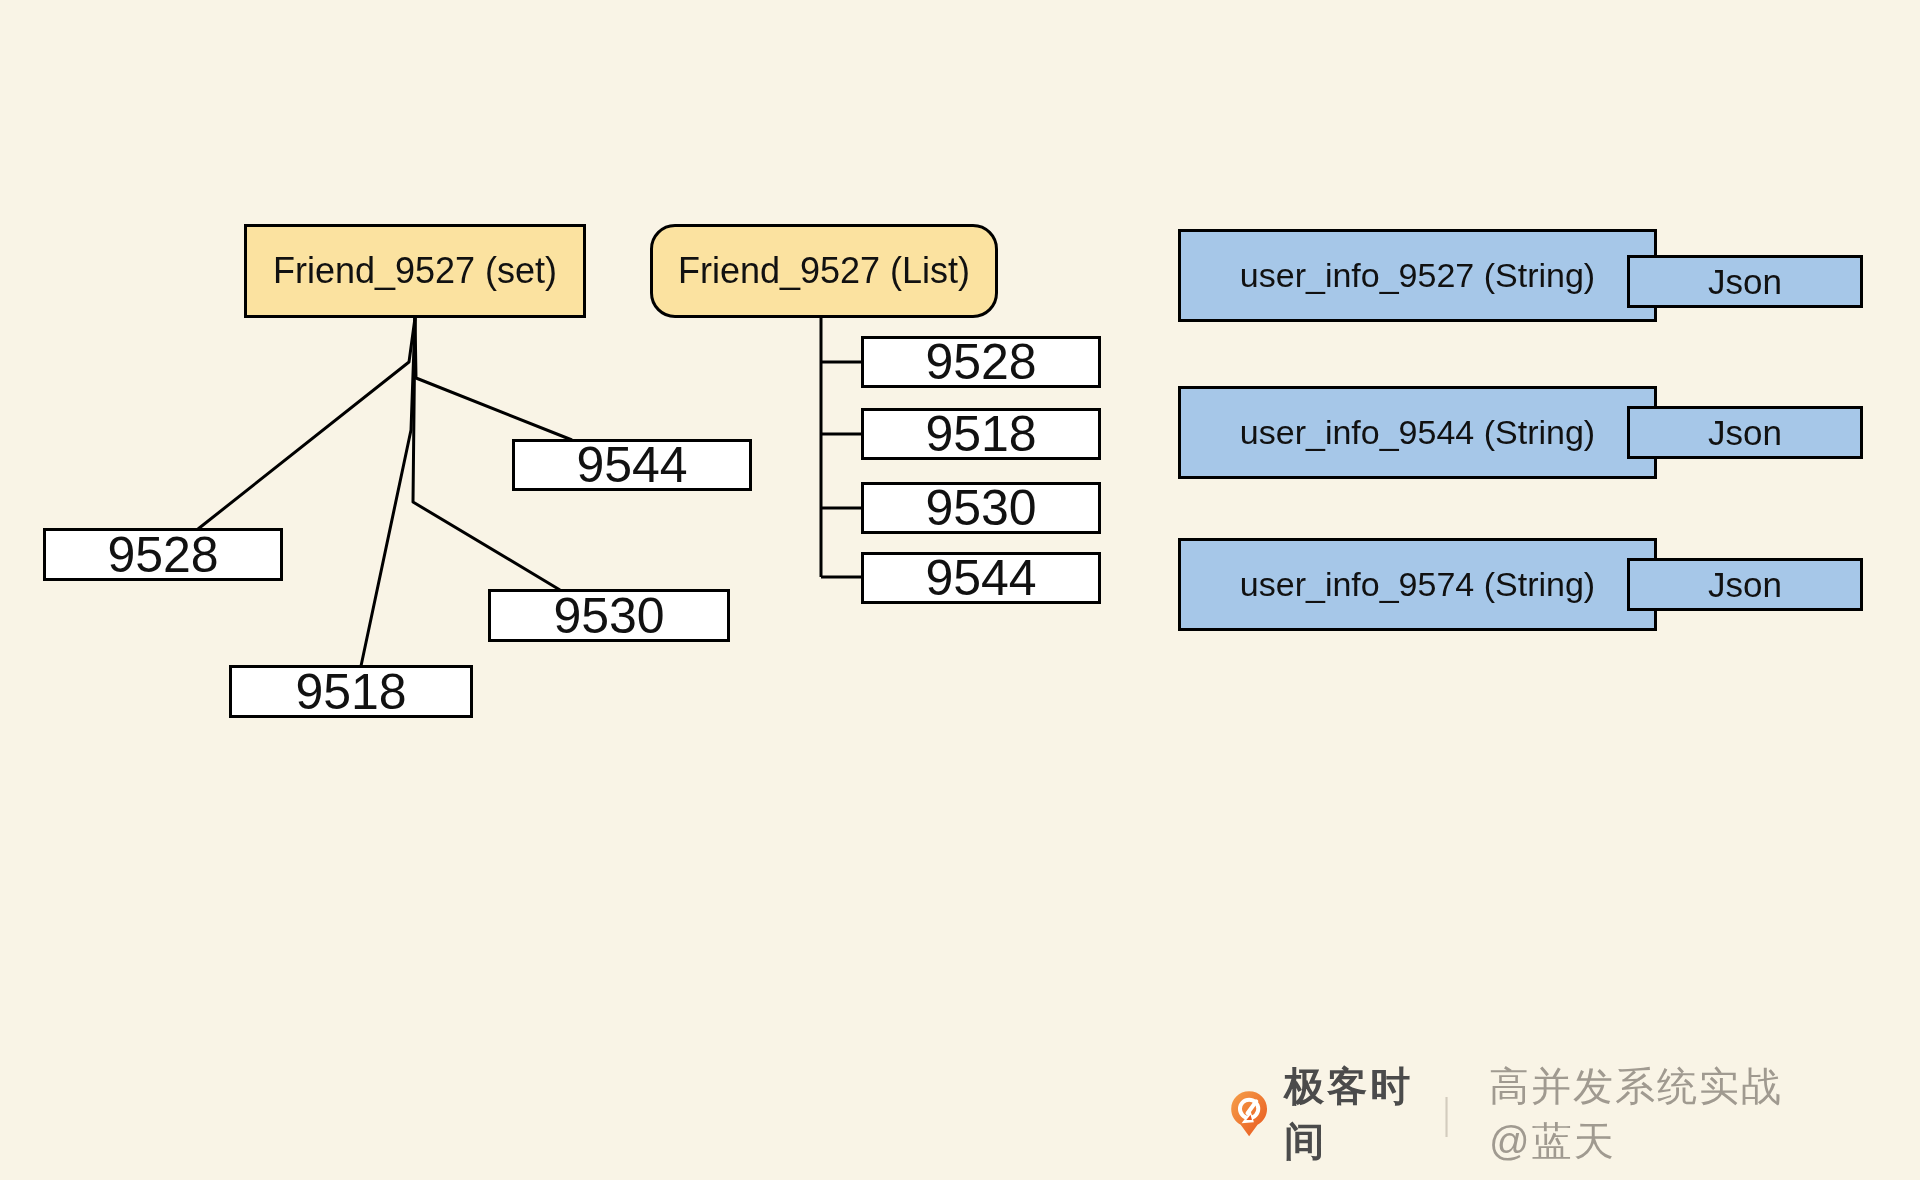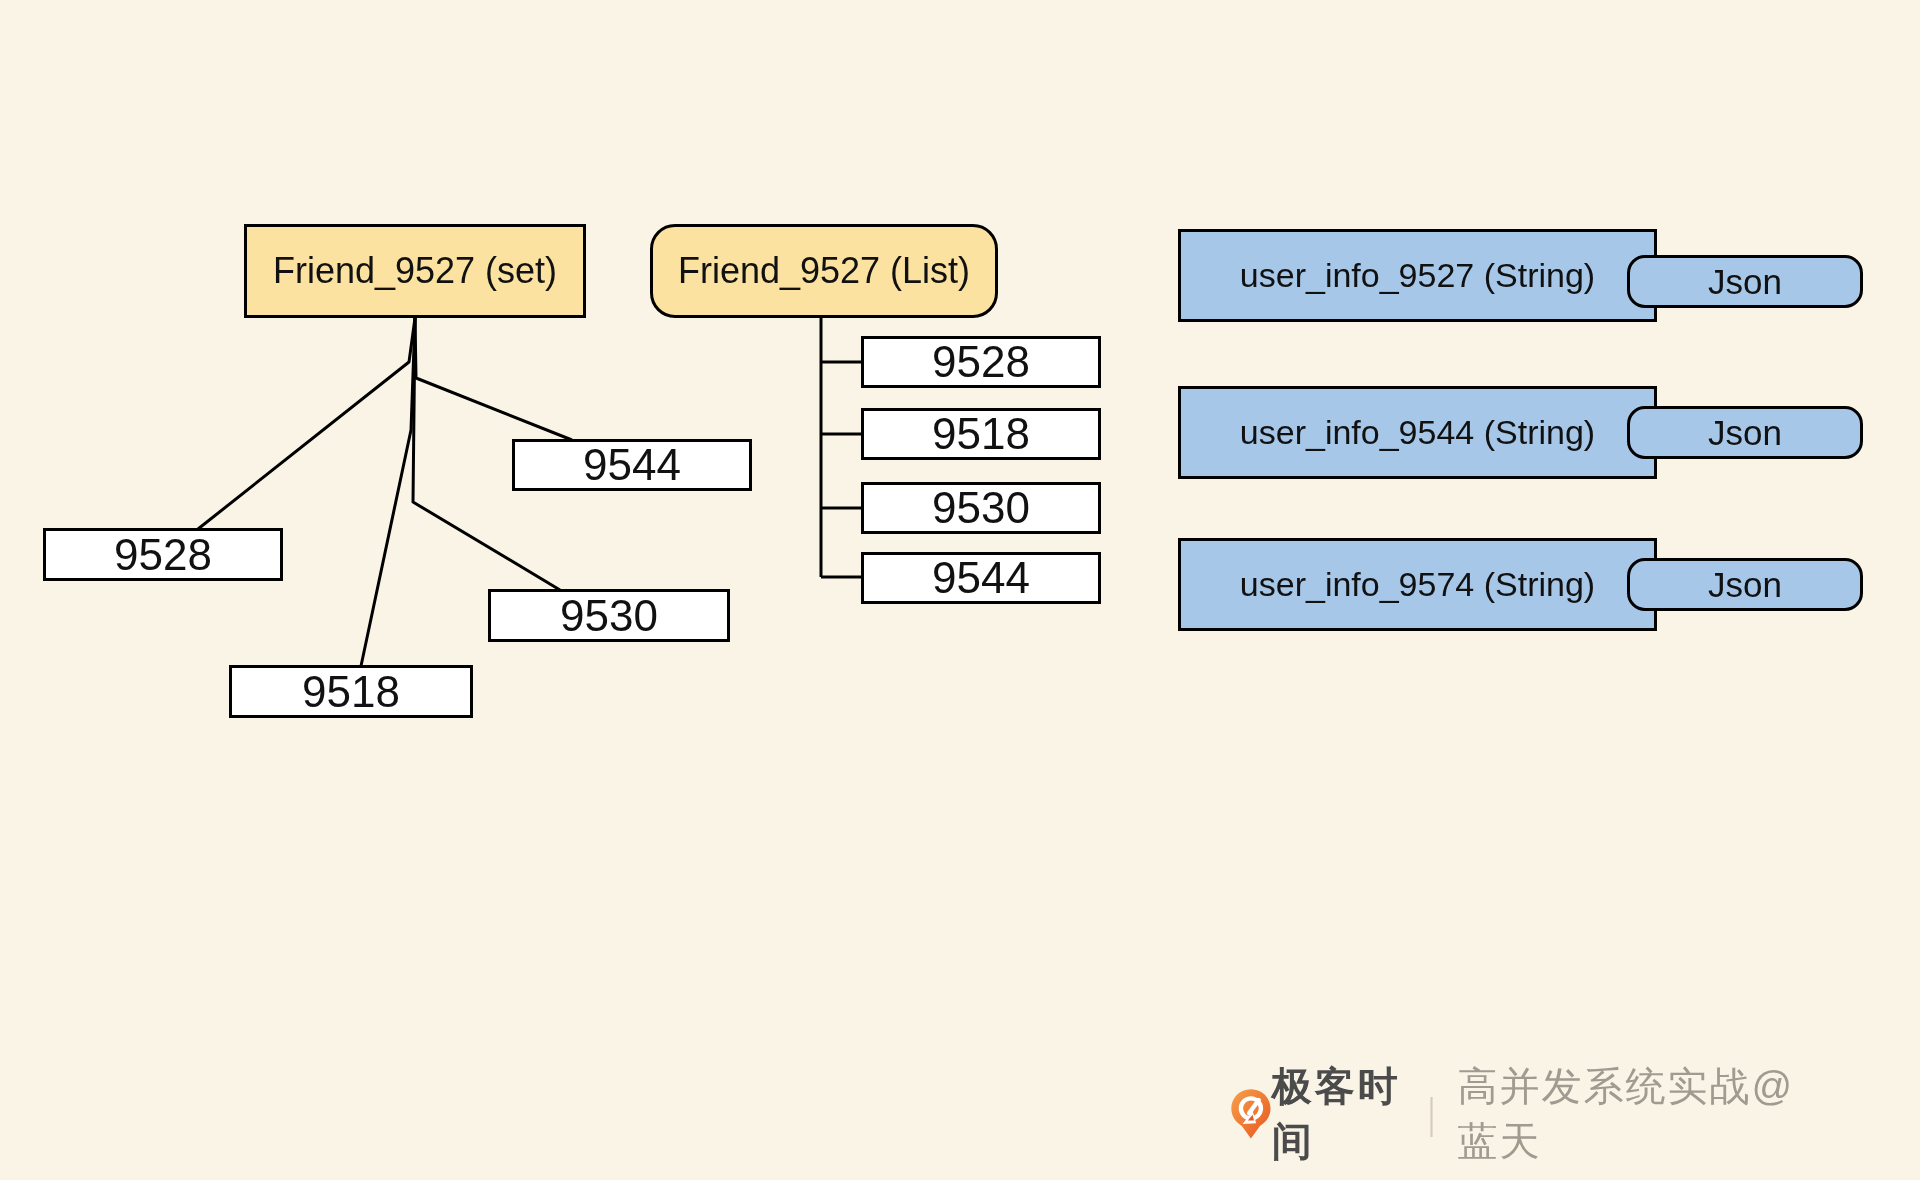--- a/index.html
+++ b/index.html
@@ -23,48 +23,48 @@
   .canvas{position:relative;width:1824px;height:1180px;background:var(--bg);}
   svg.lines{position:absolute;left:0;top:0;width:1920px;height:1180px;pointer-events:none;}
   svg.lines path{fill:none;stroke:var(--line);stroke-width:3;stroke-linejoin:round;stroke-linecap:butt;}
   .node{
     position:absolute;
     display:flex;align-items:center;justify-content:center;
     border:3px solid var(--line);
     color:#111;
   }
   .node.yellow{background:var(--node-yellow);font-size:36px;}
-  .node.white{background:var(--node-white);font-size:44px;}
+  .node.white{background:var(--node-white);font-size:50px;}
   .node.blue{background:var(--node-blue);font-size:34px;}
   .node.json{background:var(--node-blue);font-size:35px;}
   
   .set-parent{left:244px;top:224px;width:342px;height:94px;}
   .set-m0{left:512px;top:439px;width:240px;height:52px;}
   .set-m1{left:43px;top:528px;width:240px;height:53px;}
   .set-m2{left:488px;top:589px;width:242px;height:53px;}
   .set-m3{left:229px;top:665px;width:244px;height:53px;}
   
   .list-parent{left:650px;top:224px;width:348px;height:94px;border-radius:25px;}
   .list-i0{left:861px;top:336px;width:240px;height:52px;}
   .list-i1{left:861px;top:408px;width:240px;height:52px;}
   .list-i2{left:861px;top:482px;width:240px;height:52px;}
   .list-i3{left:861px;top:552px;width:240px;height:52px;}
   
   .str-big{left:1178px;width:479px;height:93px;}
   .str-r0{top:229px;}
   .str-r1{top:386px;}
   .str-r2{top:538px;}
-  .str-json{left:1627px;width:236px;height:53px;border-radius:18px;}
+  .str-json{left:1627px;width:236px;height:53px;}
   .str-j0{top:255px;}
   .str-j1{top:406px;}
   .str-j2{top:558px;}
   
   .footer{
     position:absolute;left:1230px;top:1083px;height:62px;
-    display:flex;align-items:center;gap:0;
+    display:flex;align-items:center;gap:16px;
   }
   .footer .brand{
     color:var(--brand-text);font-size:40px;font-weight:600;letter-spacing:3px;
   }
   .footer .sep{
     color:var(--separator-text);font-size:42px;font-weight:200;
     margin:0 4px;transform:scaleX(.6);
   }
   .footer .course{
     color:var(--course-text);font-size:40px;font-weight:400;letter-spacing:2px;margin-left:17px;

